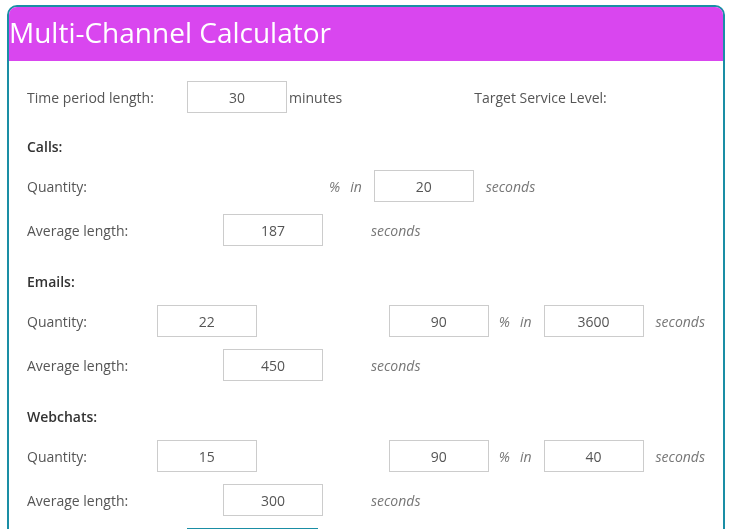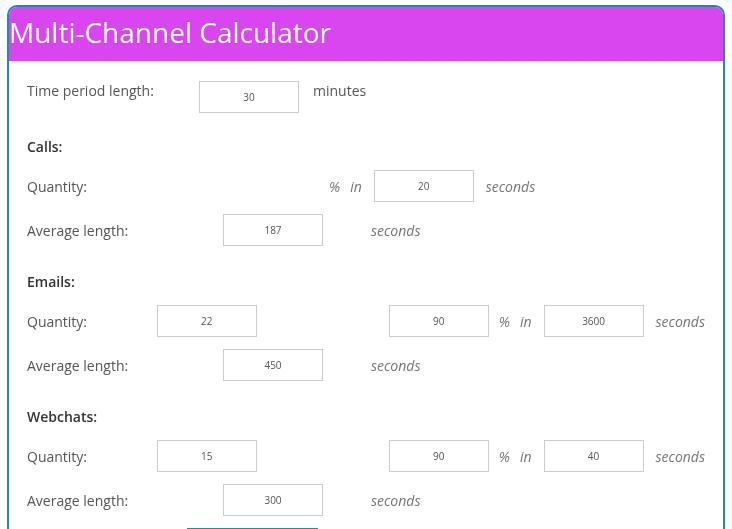--- a/index.html
+++ b/index.html
@@ -23,23 +23,22 @@
       text-align: left;
       font-size: 28px;
       font-weight: 400;
       padding: 6px 0 10px;
     }
     .panel-body {
       padding: 20px 18px 14px 18px;
     }
     .top-row {
       display: flex;
-      align-items: flex-start;
+      align-items: center;
       margin-bottom: 24px;
-      gap: 12px;
     }
     .top-row .label-time {
       width: 160px;
     }
     .top-row .unit {
       margin-left: 2px;
     }
     .top-row .target-label {
       margin-left: 132px;
     }
@@ -55,21 +54,21 @@
       gap: 36px;
     }
     .row .field-label {
       width: 160px;
     }
     input.num {
       width: 100px;
       height: 32px;
       border: 1px solid #ccc;
       text-align: center;
-      font-size: 10px;
+      font-size: 14px;
       color: #555;
       font-family: inherit;
     }
     .unit-italic {
       font-style: italic;
       color: #777;
       margin-left: 12px;
     }
     .sl-block {
       display: flex;
@@ -103,20 +102,21 @@
 <body>
 
 <div class="panel">
   <div class="panel-header">Multi-Channel Calculator</div>
   <div class="panel-body">
 
     <div class="top-row">
       <span class="label-time">Time period length:</span>
       <input class="num" type="text" value="30" style="">
       <span class="unit">minutes</span>
+      <span class="target-label">Target Service Level:</span>
     </div>
 
     
     <div class="section-title">Calls:</div>
     <div class="row">
       <span class="field-label">Quantity:</span>
       <div class="sl-block">
         <span class="pct">%</span>
         <span class="in">in</span>
         <input class="num" type="text" value="20" style="">

